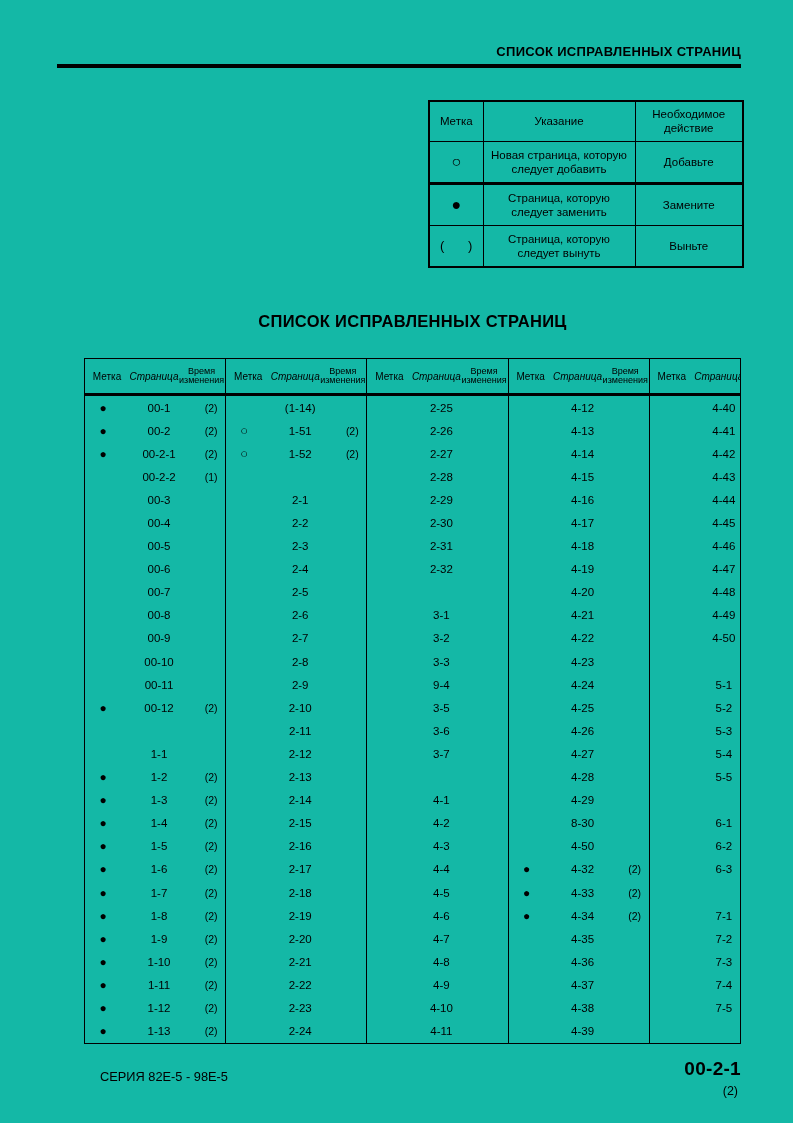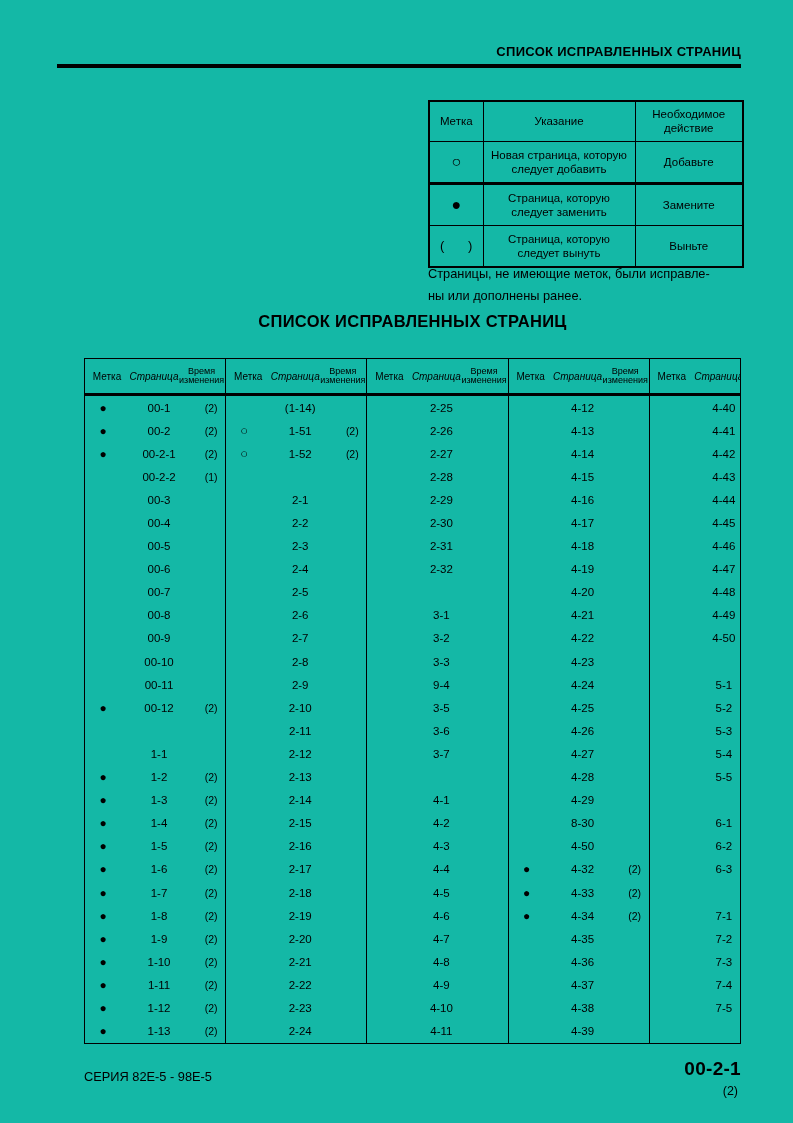--- a/index.html
+++ b/index.html
@@ -67,21 +67,21 @@
   .rev-row .c-mark{width:36px;text-align:center;font-size:12px;line-height:12px;}
   .rev-row .c-mark.open{font-size:13px;font-weight:bold;}
   .rev-row .c-page{width:76px;text-align:center;font-size:11.5px;}
   .rev-row .c-time{flex:1;text-align:center;font-size:10.5px;}
   
   .watermark{
     position:absolute;top:412px;left:127px;font-size:26px;letter-spacing:0;
     color:#5f1515;opacity:.92;z-index:5;white-space:nowrap;
   }
   
-  .footer-series{position:absolute;top:1069px;left:84px;font-size:12.8px;}
+  .footer-series{position:absolute;top:1069px;left:100px;font-size:12.8px;}
   .footer-page{position:absolute;top:1058px;right:52px;font-size:19px;font-weight:bold;letter-spacing:.3px;}
   .footer-rev{position:absolute;top:1084px;right:55px;font-size:12.5px;}
 </style>
 </head>
 <body>
 
 <div class="page">
 
   <div class="doc-header-title">СПИСОК ИСПРАВЛЕННЫХ СТРАНИЦ</div>
   <div class="doc-header-rule"></div>
@@ -114,22 +114,20 @@
       </tr>
       <tr class="r3">
         <td class="mark">( )</td>
         <td>Страница, которую
 следует вынуть</td>
         <td>Выньте</td>
       </tr>
     </tbody>
   </table>
 
-  <div class="legend-note">Страницы, не имеющие меток, были исправле-
-ны или дополнены ранее.</div>
 
   <div class="main-title">СПИСОК ИСПРАВЛЕННЫХ СТРАНИЦ</div>
 
   <div class="rev-table">
       <div class="rev-col">
         <div class="rev-head">
           <span class="h-mark">Метка</span>
           <span class="h-page">Страница</span>
           <span class="h-time">Время
 изменения</span>

